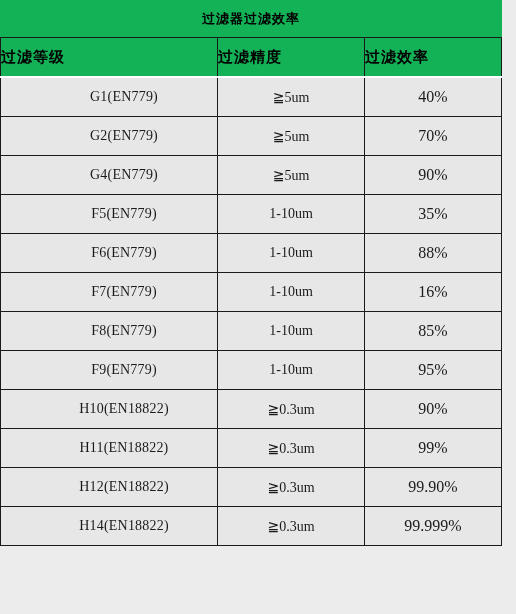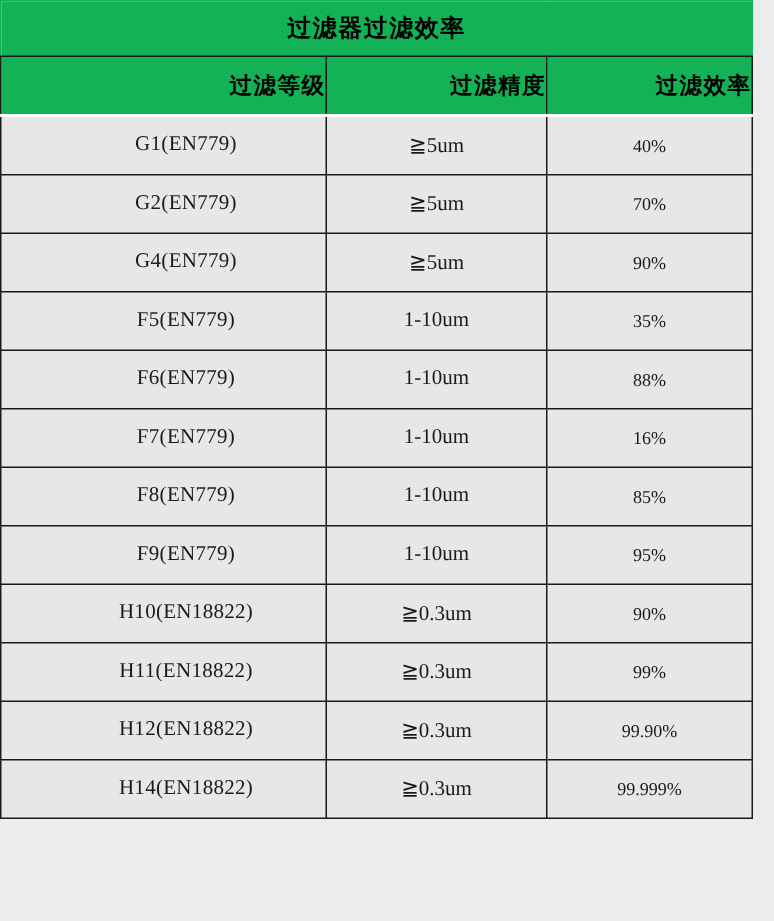--- a/index.html
+++ b/index.html
@@ -32,55 +32,55 @@
   }
   table.filter-table col.c-grade  { width: 217px; }
   table.filter-table col.c-prec   { width: 147px; }
   table.filter-table col.c-eff    { width: 137px; }
 
   tr.title-row td.title-cell {
     background: #13b257;
     color: #000000;
     font-family: "Liberation Sans", "DejaVu Sans", sans-serif;
     font-weight: bold;
-    font-size: 16px;
+    font-size: 13px;
     letter-spacing: 1px;
     text-align: center;
     height: 36px;
     border: 1px solid #13b257;
     border-bottom: 1px solid #1a1a1a;
     padding: 0;
   }
   tr.header-row td.header-cell {
     background: #13b257;
     color: #000000;
     font-family: "Liberation Sans", "DejaVu Sans", sans-serif;
     font-weight: bold;
     font-size: 15px;
     letter-spacing: 1px;
-    text-align: right;
+    text-align: left;
     height: 38px;
     border: 1px solid #1a1a1a;
     border-bottom: 2px solid #ffffff;
     padding: 0;
   }
   tr.data-row td.data-cell {
     background: #e7e7e7;
     color: #1a1a1a;
     font-family: "Liberation Serif", "DejaVu Serif", serif;
     font-size: 14px;
     text-align: center;
     height: 38px;
     border: 1px solid #1a1a1a;
     padding: 0;
     white-space: nowrap;
   }
   tr.data-row td.data-cell.grade-cell { font-size: 14px; letter-spacing: 0.2px; padding-left: 30px; }
   tr.data-row td.data-cell.prec-cell  { font-size: 14px; }
-  tr.data-row td.data-cell.eff-cell   { font-size: 12px; }
+  tr.data-row td.data-cell.eff-cell   { font-size: 16px; }
 </style>
 </head>
 <body>
 
 <div id="page-root">
   <div class="table-wrap">
     <table class="filter-table">
       <colgroup>
         <col class="c-grade">
         <col class="c-prec">

